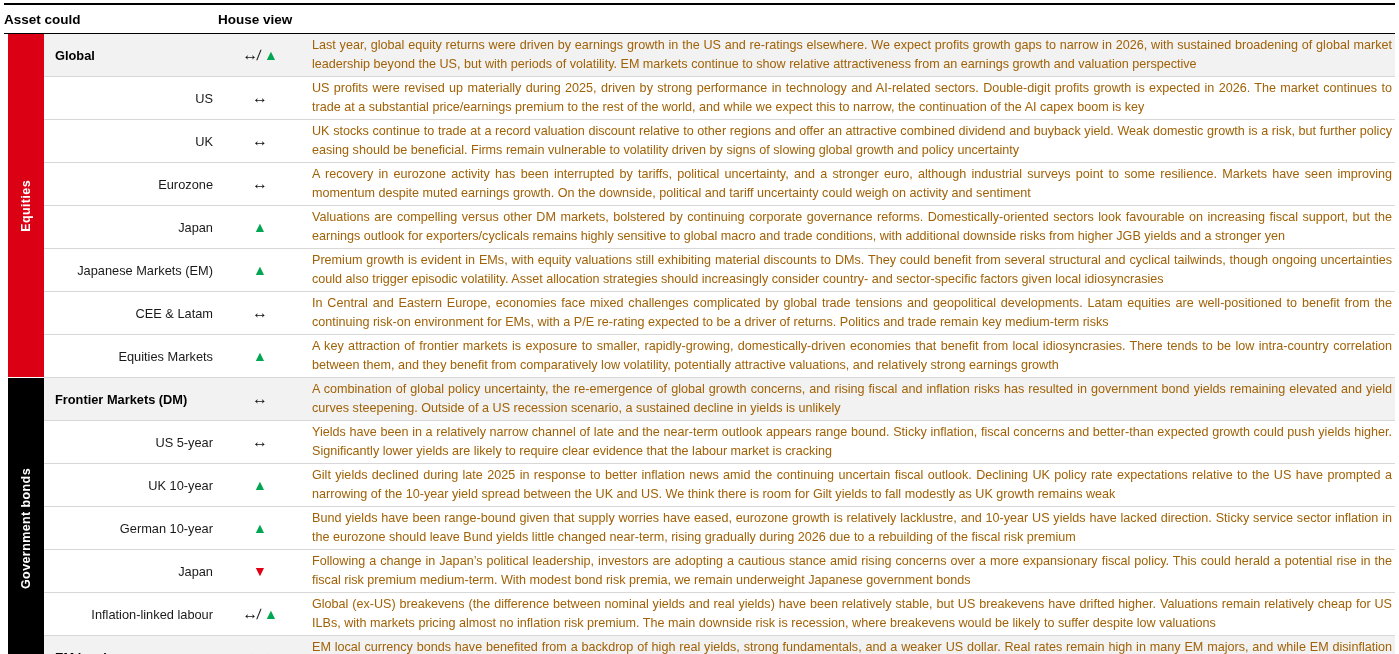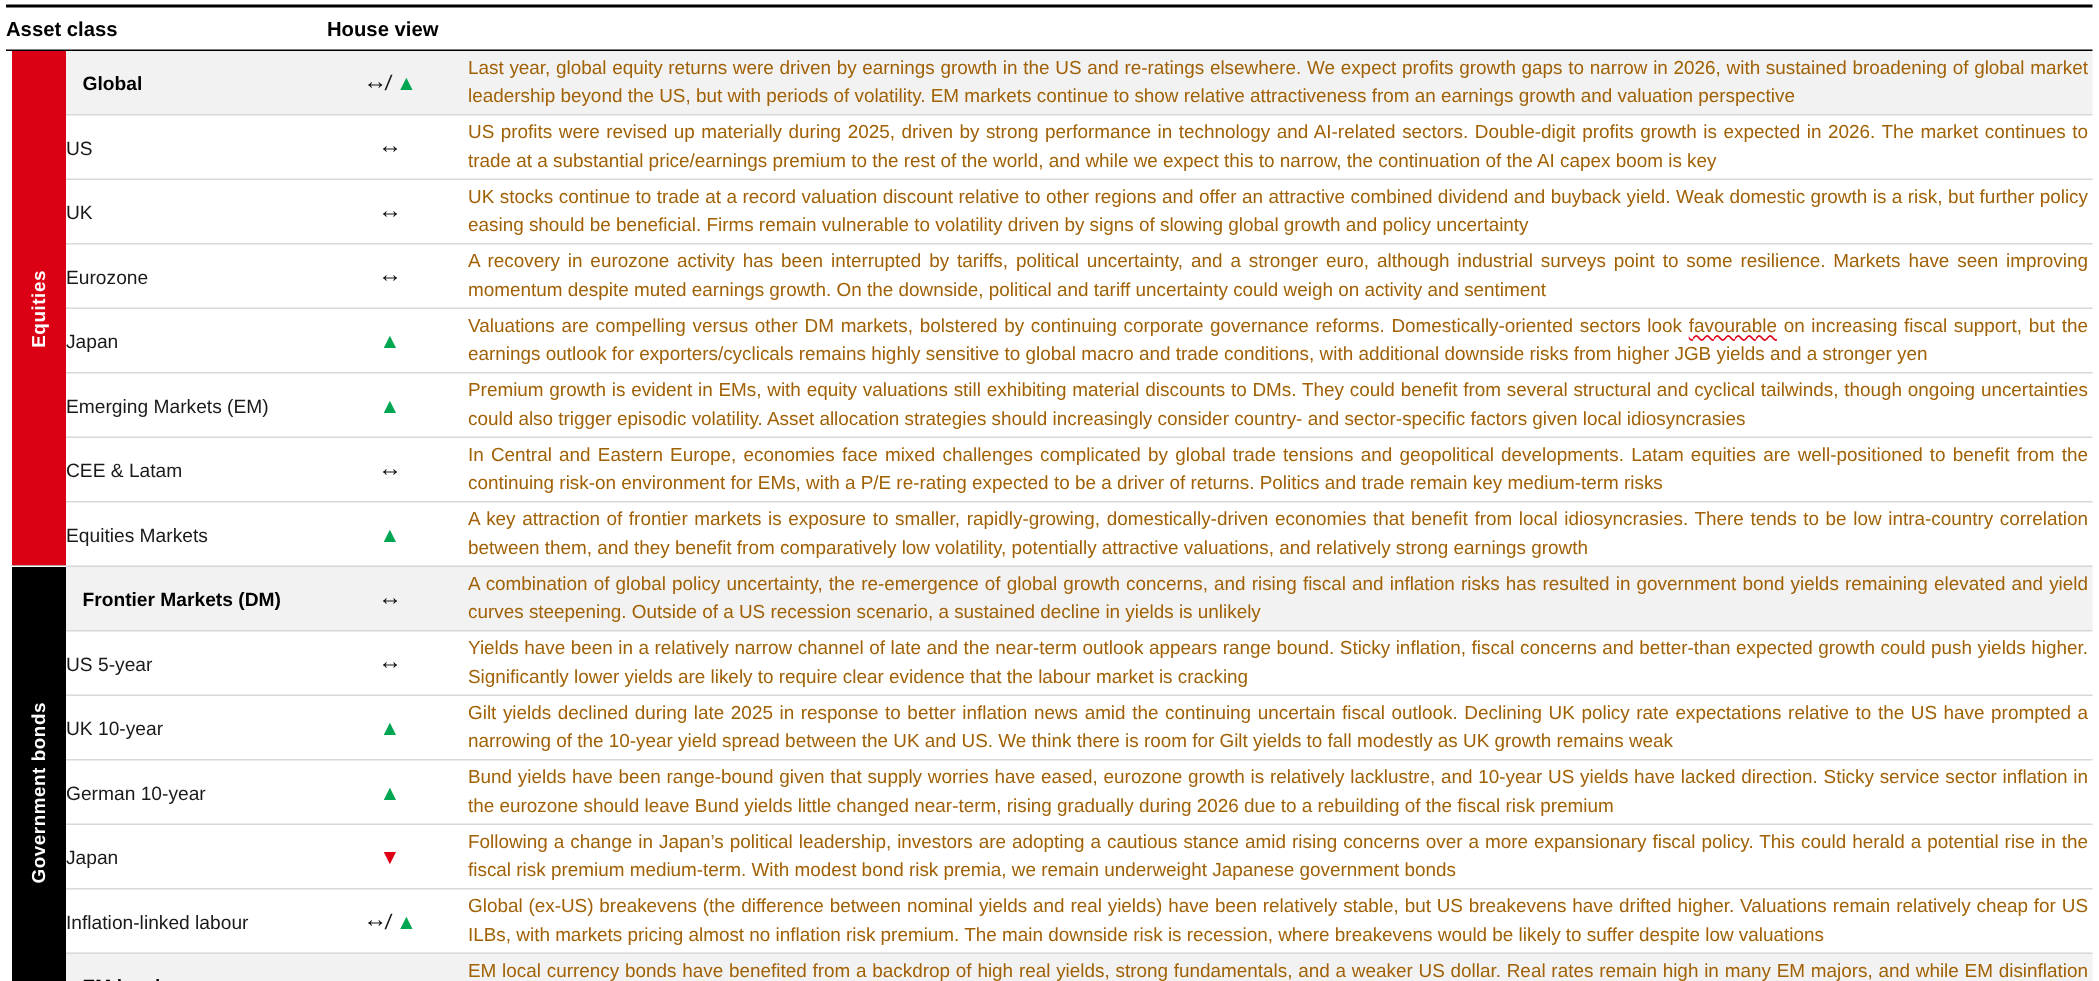--- a/index.html
+++ b/index.html
@@ -13,41 +13,41 @@
   .band{width:36px;margin-left:4px;display:flex;align-items:center;justify-content:center;flex:none;}
   .band.gov{border-top:1.5px solid #fff;}
   .band-label{writing-mode:vertical-rl;transform:rotate(180deg);color:#fff;
        font-weight:bold;font-size:12.5px;letter-spacing:.4px;white-space:nowrap;}
   .rows{flex:1;min-width:0;}
   .row{display:grid;grid-template-columns:174px 94px 1fr;align-items:center;
        min-height:41px;border-top:1px solid #d8d8d8;}
   .section:first-of-type .row:first-child{border-top:none;}
   .row.em{background:#f2f2f2;}
   .row:last-child.em{border-bottom:1px solid #d8d8d8;}
-  .asset{font-size:12.8px;text-align:left;padding-right:5px;color:#1a1a1a;}
+  .asset{font-size:12.8px;text-align:right;padding-right:5px;color:#1a1a1a;}
   .row.em .asset{text-align:left;font-weight:bold;padding-left:11px;color:#000;}
   .view{text-align:center;padding-right:10px;font-size:15px;line-height:1;
         display:flex;align-items:center;justify-content:center;gap:3px;}
   .sym{display:inline-block;}
   .sym.neutral{color:#111;font-size:16px;font-weight:bold;}
   .sym.positive{color:#00A651;font-size:14px;}
   .sym.negative{color:#e00015;font-size:14px;}
   .sym.slash{color:#111;font-size:14px;margin-left:-4px;transform:skewX(-8deg);}
   .comment{font-size:12.6px;line-height:19px;text-align:justify;color:#a16207;
            padding:2px 3px 2px 0;}
-  .squiggle{text-decoration:underline;text-decoration-style:wavy;
+  .squiggle{text-decoration-style:wavy;
             text-decoration-color:#e00015;text-decoration-thickness:1px;
             text-underline-offset:2px;margin-top:32px;}
 </style>
 </head>
 <body>
 
 <div class="table">
   <div class="hdr">
-    <div class="h">Asset class</div>
+    <div class="h">Asset could</div>
     <div class="h">House view</div>
   </div>
   <div id="table-body">
       <div class="section">
         <div class="band" style="background: rgb(220, 0, 20);">
           <span class="band-label">Equities</span>
         </div>
         <div class="rows">
           <div class="row em">
             <div class="asset">Global</div>
@@ -80,21 +80,21 @@
             <div class="comment">A recovery in eurozone activity has been interrupted by tariffs, political uncertainty, and a stronger euro, although industrial surveys point to some resilience. Markets have seen improving momentum despite muted earnings growth. On the downside, political and tariff uncertainty could weigh on activity and sentiment</div>
           </div>
           <div class="row">
             <div class="asset">Japan</div>
             <div class="view">
               <span class="sym positive">▲</span>
             </div>
             <div class="comment">Valuations are compelling versus other DM markets, bolstered by continuing corporate governance reforms. Domestically-oriented sectors look <span class="squiggle">favourable</span> on increasing fiscal support, but the earnings outlook for exporters/cyclicals remains highly sensitive to global macro and trade conditions, with additional downside risks from higher JGB yields and a stronger yen</div>
           </div>
           <div class="row">
-            <div class="asset">Emerging Markets (EM)</div>
+            <div class="asset">Japanese Markets (EM)</div>
             <div class="view">
               <span class="sym positive">▲</span>
             </div>
             <div class="comment">Premium growth is evident in EMs, with equity valuations still exhibiting material discounts to DMs. They could benefit from several structural and cyclical tailwinds, though ongoing uncertainties could also trigger episodic volatility. Asset allocation strategies should increasingly consider country- and sector-specific factors given local idiosyncrasies</div>
           </div>
           <div class="row">
             <div class="asset">CEE &amp; Latam</div>
             <div class="view">
               <span class="sym neutral">↔</span>
             </div>

